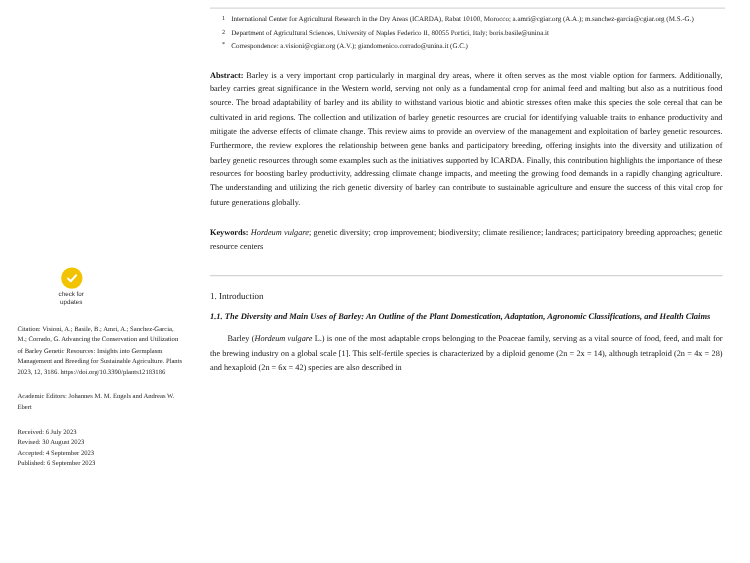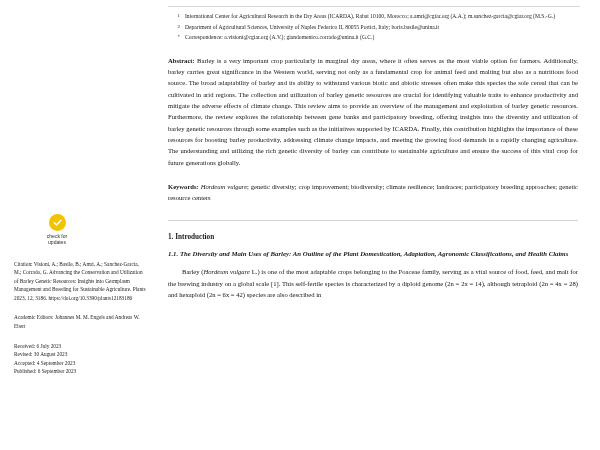--- a/index.html
+++ b/index.html
@@ -132,21 +132,21 @@
     font-style: italic;
   }
   .section-rule {
     width: 100%;
     height: 1px;
     background: #d4d4d4;
     margin: 0 0 12px 0;
   }
   h2.sec-title {
     font-size: 7.2px;
-    font-weight: bold;
+    font-weight: normal;
     margin: 0 0 7px 0;
     line-height: 1.3;
   }
   h3.subsec-title {
     font-size: 6.8px;
     font-weight: bold;
     font-style: italic;
     margin: 0 0 6px 0;
     line-height: 1.55;
   }

